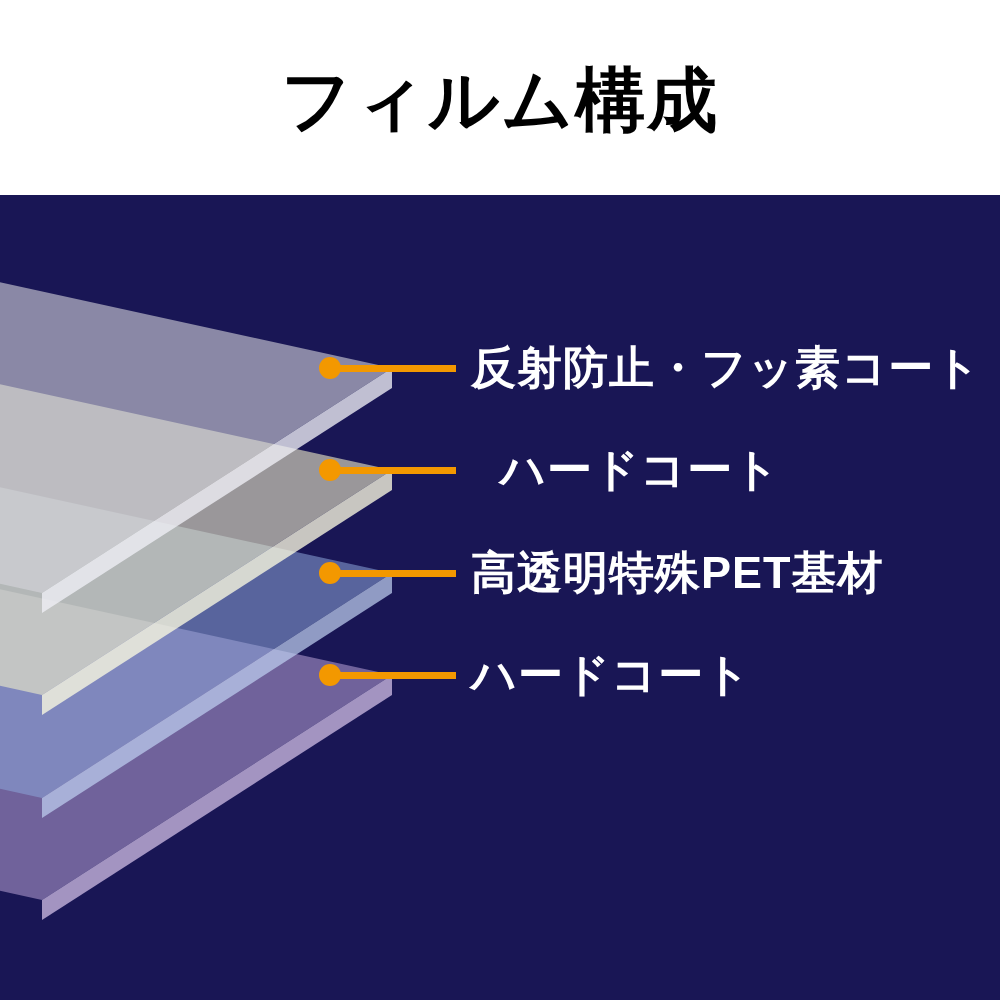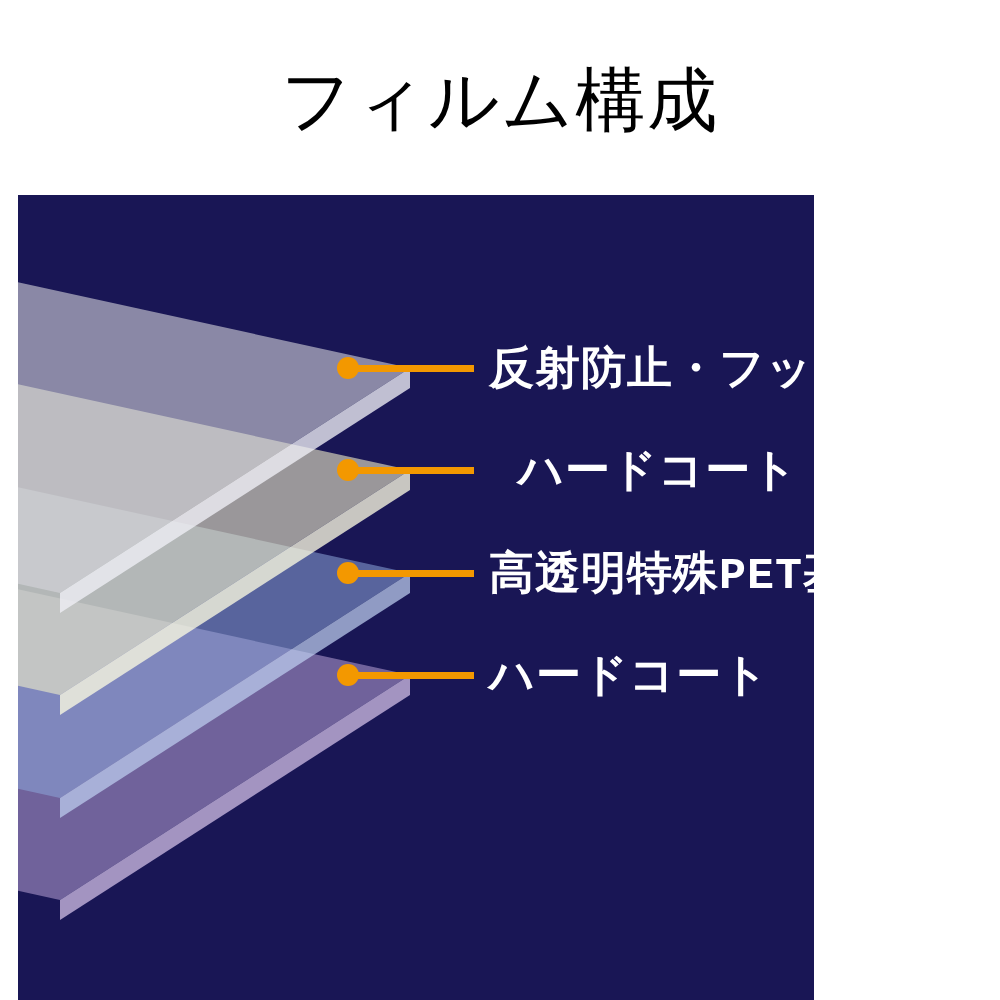--- a/index.html
+++ b/index.html
@@ -10,28 +10,28 @@
     overflow:hidden;
     font-family:"Liberation Sans","DejaVu Sans",sans-serif;
   }
   .title{
     position:absolute;
     top:62px;left:0;width:1000px;
     margin:0;
     text-align:center;
     font-size:70px;
     line-height:1.1;
-    font-weight:400;
+    font-weight:700;
     color:#000000;
     letter-spacing:2px;
   }
   .panel{
     position:absolute;
-    top:195px;left:18px;
-    width:796px;height:805px;
+    top:195px;left:0;
+    width:1000px;height:805px;
   }
   .panel svg{position:absolute;top:0;left:0;}
   .callout{
     position:absolute;
     left:319px;
     height:44px;
     display:flex;
     align-items:center;
     white-space:nowrap;
   }
@@ -93,21 +93,21 @@
 
     <div class="callout" style="top:253px">
       <span class="dot" style="background: rgb(243, 152, 0);"></span>
       <span class="cline" style="background: rgb(243, 152, 0);"></span>
       <span class="clabel" style="color: rgb(255, 255, 255); margin-left: 44px;">ハードコート</span>
     </div>
 
     <div class="callout" style="top:356px">
       <span class="dot" style="background: rgb(243, 152, 0);"></span>
       <span class="cline" style="background: rgb(243, 152, 0);"></span>
-      <span class="clabel" style="color: rgb(255, 255, 255); font-family: Liberation Mono, monospace;">高透明特殊PET基材</span>
+      <span class="clabel" style="color: rgb(255, 255, 255);">高透明特殊PET基材</span>
     </div>
 
     <div class="callout" style="top:458px">
       <span class="dot" style="background: rgb(243, 152, 0);"></span>
       <span class="cline" style="background: rgb(243, 152, 0);"></span>
       <span class="clabel" style="color: rgb(255, 255, 255);">ハードコート</span>
     </div>
 
   </div>
 </div>

